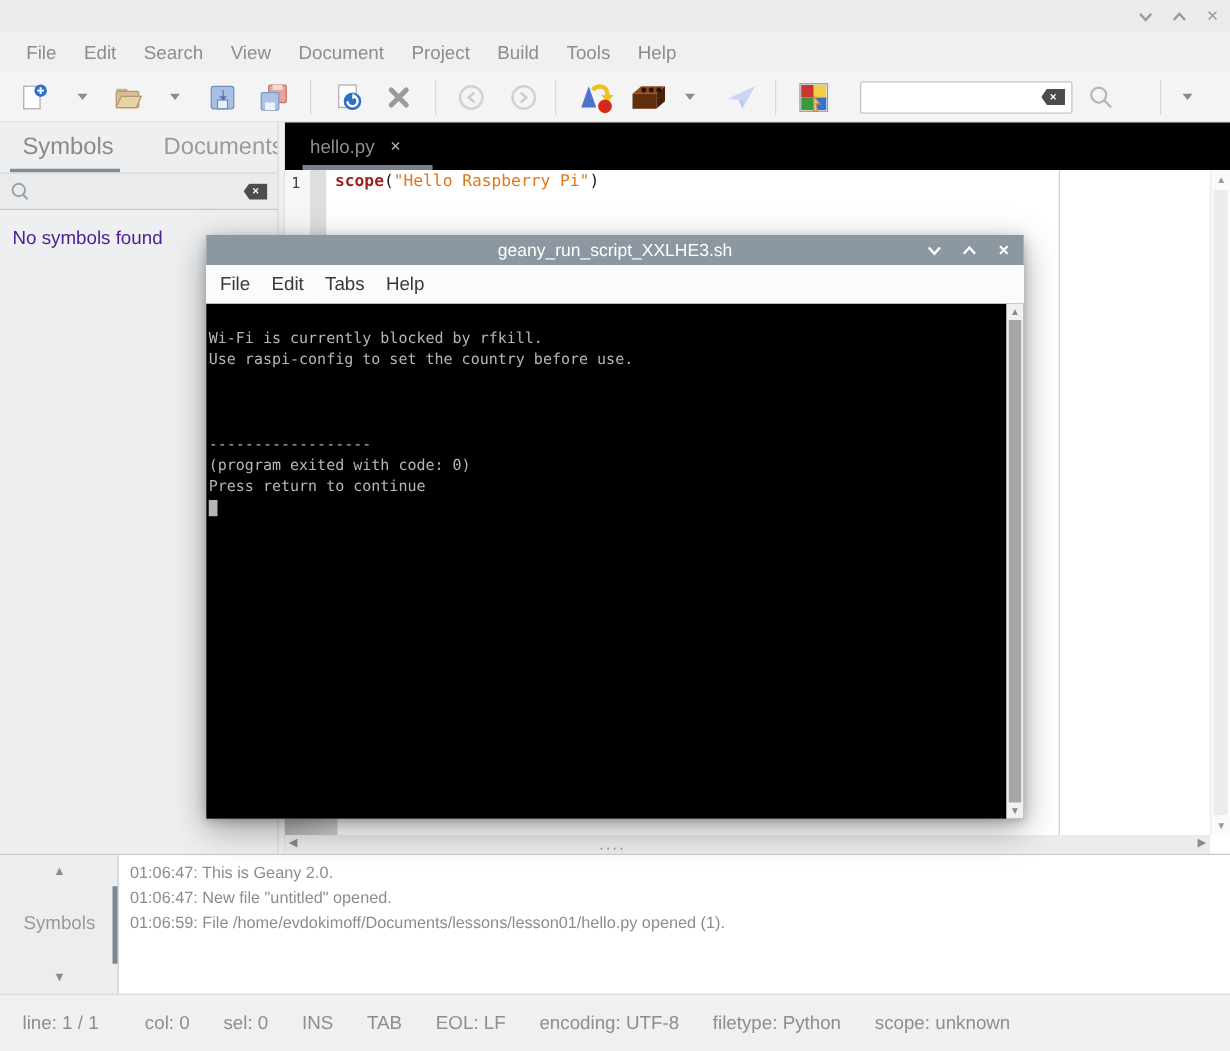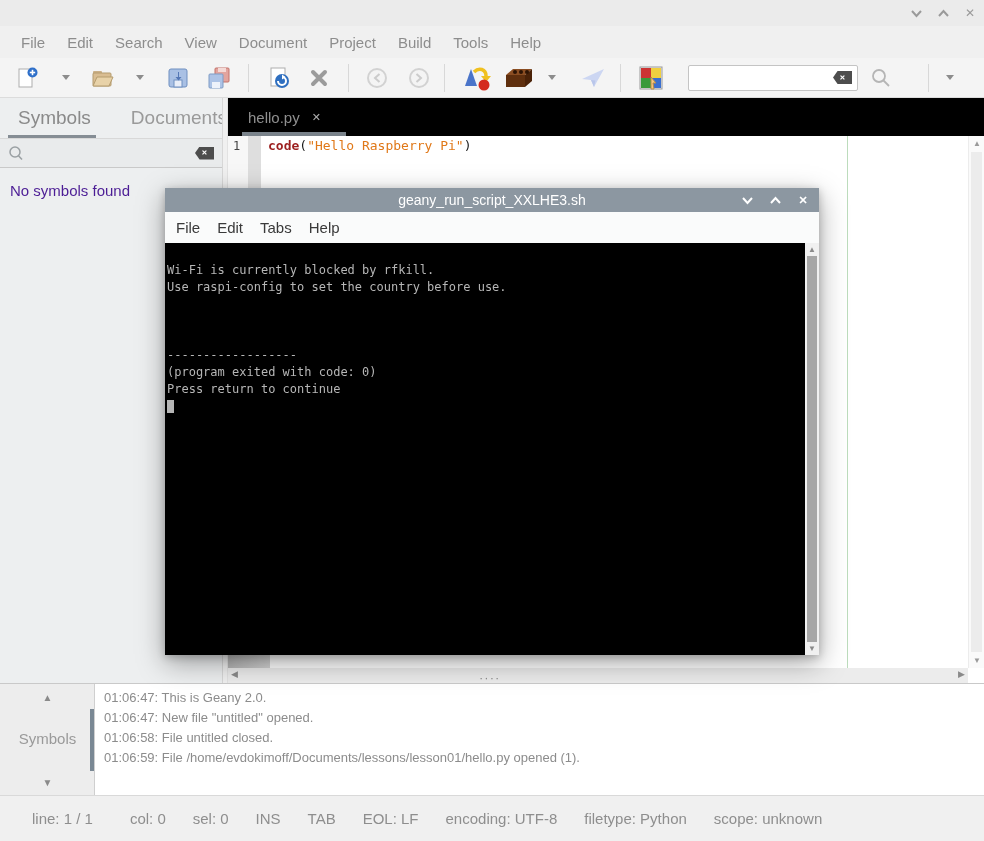--- a/index.html
+++ b/index.html
@@ -91,21 +91,21 @@
   .msg-arrow { position:absolute; left:0; width:95px; text-align:center; font-size:10px; color:#8a8a8a; }
   .msg-tab-label { position:absolute; left:0; top:46px; width:95px; text-align:center; font-size:15px; color:#9a9a9a; }
   .tab-indicator { position:absolute; left:90px; top:25px; width:4px; height:62px; background:#7a8894; }
   .msg-body { position:absolute; left:96px; top:0; right:0; height:112px; background:#fff; padding:4px 0 0 8px; }
   .msg-line { font-size:13px; color:#8c8c8c; line-height:20px; white-space:pre; }
 
   
   .statusbar {
     position:absolute; left:0; top:795px; width:984px; height:46px;
     background:#f0f0f0; border-top:1px solid #d9d9d9;
-    display:flex; align-items:center; padding-left:32px; gap:27px;
+    display:flex; align-items:center; padding-left:18px; gap:27px;
     font-size:15px; color:#8e8e8e;
   }
   .sb-first { margin-right:10px; }
 
   
   .termwin {
     position:absolute; left:165px; top:188px; width:654px; height:467px; z-index:10;
     box-shadow: 0 8px 26px rgba(0,0,0,0.35), 0 2px 8px rgba(0,0,0,0.22);
   }
   .term-titlebar {
@@ -300,21 +300,21 @@
         <span>hello.py</span>
         <span class="etab-close">✕</span>
         <span class="etab-underline"></span>
       </span>
     </div>
     <div class="editor-content">
       <div class="gutter">
         <span>1</span>
       </div>
       <div class="marker-margin"></div>
-      <div class="code-line"><span class="kw">code</span><span>(</span><span class="str">"Hello Raspberry Pi"</span><span>)</span></div>
+      <div class="code-line"><span class="kw">scope</span><span>(</span><span class="str">"Hello Raspberry Pi"</span><span>)</span></div>
       <div class="long-line-marker"></div>
     </div>
     <div class="editor-vscroll">
       <span class="vs-arrow" style="top:3px;">▲</span>
       <span class="vs-thumb"></span>
       <span class="vs-arrow" style="bottom:3px;">▼</span>
     </div>
     <div class="hthumb-sliver"></div>
     <div class="editor-hscroll">
       <span class="hs-arrow" style="left:3px;">◀</span>
@@ -327,21 +327,20 @@
   <div class="msgwin">
     <div class="msg-tabs">
       <span class="msg-arrow" style="top:8px;">▲</span>
       <span class="msg-tab-label">Symbols</span>
       <span class="msg-arrow" style="bottom:8px;">▼</span>
       <span class="tab-indicator"></span>
     </div>
     <div class="msg-body">
       <div class="msg-line">01:06:47: This is Geany 2.0.</div>
       <div class="msg-line">01:06:47: New file "untitled" opened.</div>
-      <div class="msg-line">01:06:58: File untitled closed.</div>
       <div class="msg-line">01:06:59: File /home/evdokimoff/Documents/lessons/lesson01/hello.py opened (1).</div>
     </div>
   </div>
 
   <div class="statusbar">
     <span class="sb-first">line: 1 / 1</span>
     <span>col: 0</span>
     <span>sel: 0</span>
     <span>INS</span>
     <span>TAB</span>

